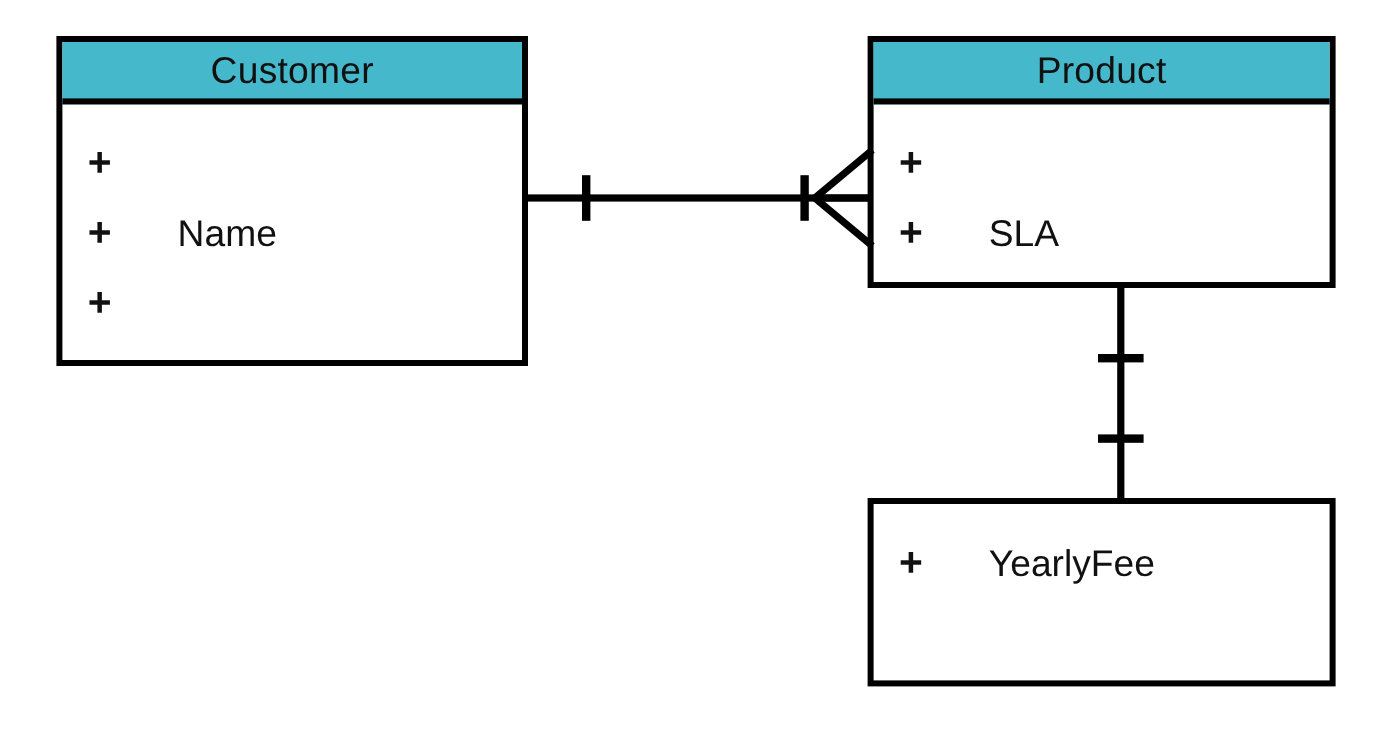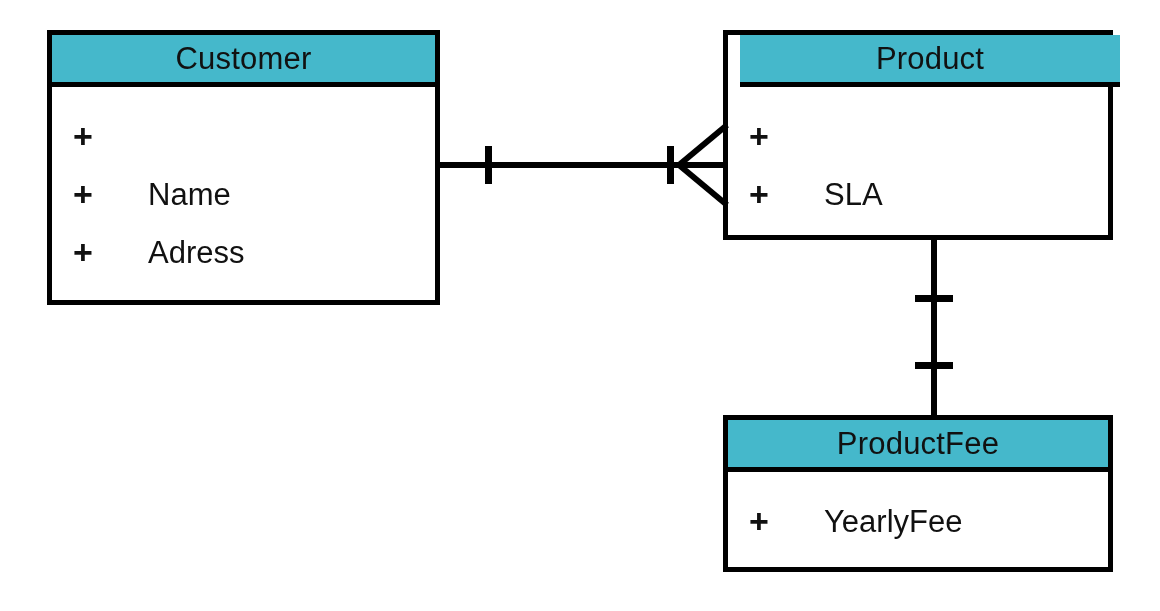--- a/index.html
+++ b/index.html
@@ -116,44 +116,40 @@
     <div class="entity-body" style="height:213px; padding-top:20px;">
       <div class="attr-row">
         <span class="attr-plus">+</span>
       </div>
       <div class="attr-row">
         <span class="attr-plus">+</span>
         <span class="attr-name">Name</span>
       </div>
       <div class="attr-row">
         <span class="attr-plus">+</span>
-        <span class="attr-name">Adress</span>
       </div>
     </div>
   </div>
 
   <div class="entity" style="left:723px; top:30px; width:390px; height:210px;">
-    <div class="entity-header" style="height:52px;margin-left:12px;">
+    <div class="entity-header" style="height:52px;">
       <span class="entity-title">Product</span>
     </div>
     <div class="entity-body" style="height:148px; padding-top:20px;">
       <div class="attr-row">
         <span class="attr-plus">+</span>
       </div>
       <div class="attr-row">
         <span class="attr-plus">+</span>
         <span class="attr-name">SLA</span>
       </div>
     </div>
   </div>
 
   <div class="entity" style="left:723px; top:415px; width:390px; height:157px;">
-    <div class="entity-header" style="height:52px;">
-      <span class="entity-title">ProductFee</span>
-    </div>
     <div class="entity-body" style="height:95px; padding-top:20px;">
       <div class="attr-row">
         <span class="attr-plus">+</span>
         <span class="attr-name">YearlyFee</span>
       </div>
     </div>
   </div>
 
   <div>
     <div class="conn-line-h" style="left:440px; top:162px; width:284px;"></div>

